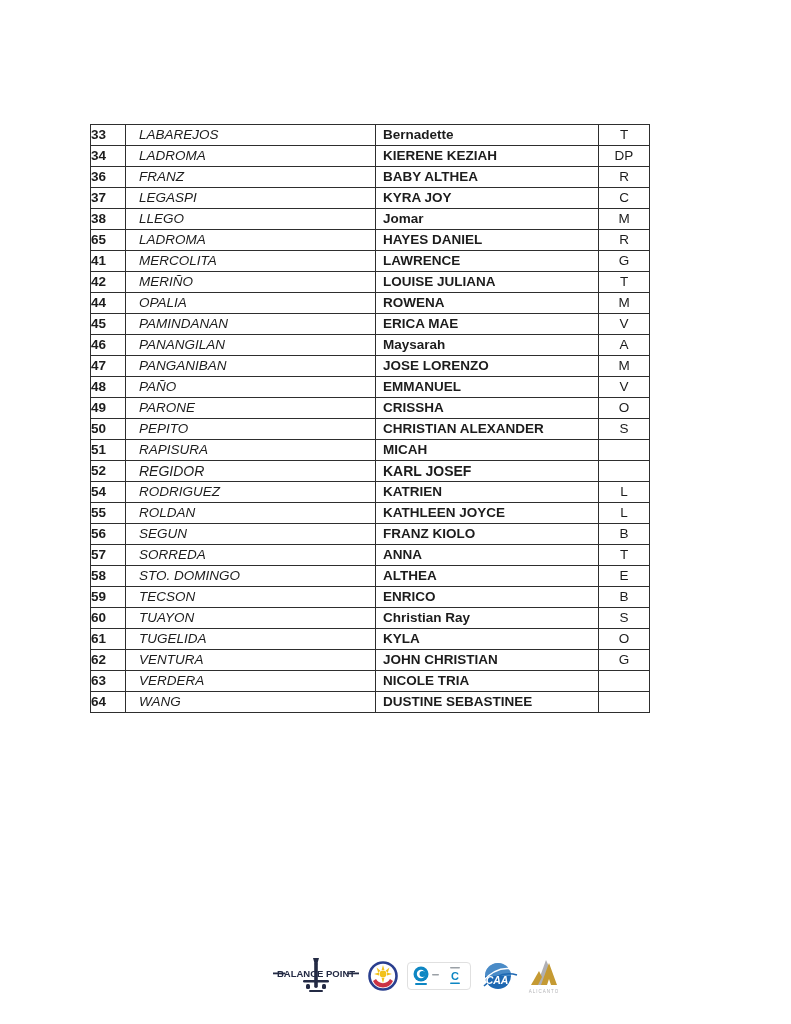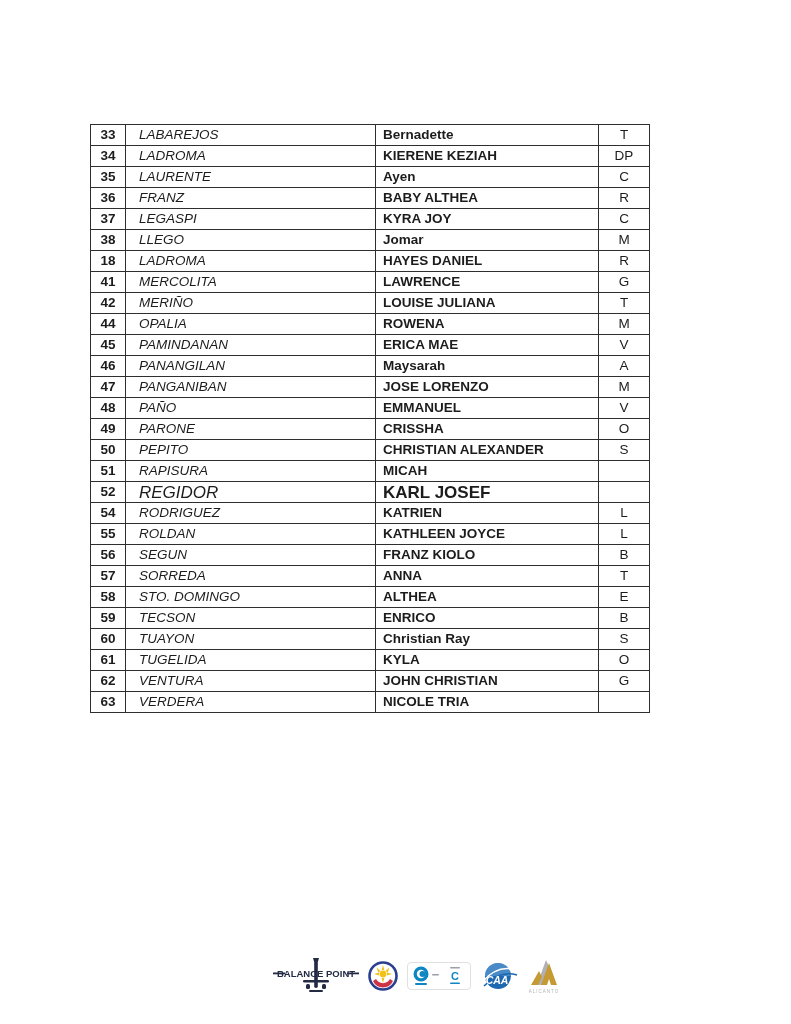--- a/index.html
+++ b/index.html
@@ -29,28 +29,28 @@
     border: 1.2px solid #2e2e2e;
     height: 21px;
     overflow: hidden;
     white-space: nowrap;
     vertical-align: middle;
     font-size: 13.5px;
     line-height: 1;
   }
   td.cell-number {
     font-weight: bold;
-    text-align: center;
+    text-align: left;
     font-size: 12.5px;
   }
   td.cell-surname  { padding-left: 13px; font-style: italic; }
   td.cell-first    { padding-left: 7px; font-weight: bold; }
   td.cell-initial  { text-align: center; }
   tr.small-row td.cell-surname,
-  tr.small-row td.cell-first { font-size: 17px; }
+  tr.small-row td.cell-first { font-size: 14px; }
 
   
   .footer-logos {
     position: absolute;
     top: 952px;
     left: 50%;
     transform: translateX(calc(-50% + 21px));
     display: flex;
     align-items: center;
     gap: 9px;
@@ -88,26 +88,20 @@
       <td class="cell-initial">T</td>
     </tr>
 
     <tr>
       <td class="cell-number">34</td>
       <td class="cell-surname">LADROMA</td>
       <td class="cell-first">KIERENE KEZIAH</td>
       <td class="cell-initial">DP</td>
     </tr>
 
-    <tr>
-      <td class="cell-number">35</td>
-      <td class="cell-surname">LAURENTE</td>
-      <td class="cell-first">Ayen</td>
-      <td class="cell-initial">C</td>
-    </tr>
 
     <tr>
       <td class="cell-number">36</td>
       <td class="cell-surname">FRANZ</td>
       <td class="cell-first">BABY ALTHEA</td>
       <td class="cell-initial">R</td>
     </tr>
 
     <tr>
       <td class="cell-number">37</td>
@@ -117,21 +111,21 @@
     </tr>
 
     <tr>
       <td class="cell-number">38</td>
       <td class="cell-surname">LLEGO</td>
       <td class="cell-first">Jomar</td>
       <td class="cell-initial">M</td>
     </tr>
 
     <tr>
-      <td class="cell-number">18</td>
+      <td class="cell-number">65</td>
       <td class="cell-surname">LADROMA</td>
       <td class="cell-first">HAYES DANIEL</td>
       <td class="cell-initial">R</td>
     </tr>
 
 
     <tr>
       <td class="cell-number">41</td>
       <td class="cell-surname">MERCOLITA</td>
       <td class="cell-first">LAWRENCE</td>
@@ -273,20 +267,26 @@
       <td class="cell-initial">G</td>
     </tr>
 
     <tr>
       <td class="cell-number">63</td>
       <td class="cell-surname">VERDERA</td>
       <td class="cell-first">NICOLE TRIA</td>
       <td class="cell-initial"></td>
     </tr>
 
+    <tr>
+      <td class="cell-number">64</td>
+      <td class="cell-surname">WANG</td>
+      <td class="cell-first">DUSTINE SEBASTINEE</td>
+      <td class="cell-initial"></td>
+    </tr>
   </tbody>
   </table>
 
   <div class="footer-logos">
 
     <div class="logo">
       <svg width="86" height="40" viewBox="0 0 86 40">
         <g fill="#232a44">
           <polygon points="40,2 46,2 44,9 42,9"></polygon>
           <rect x="41.2" y="6" width="3.6" height="26" rx="1.8"></rect>

